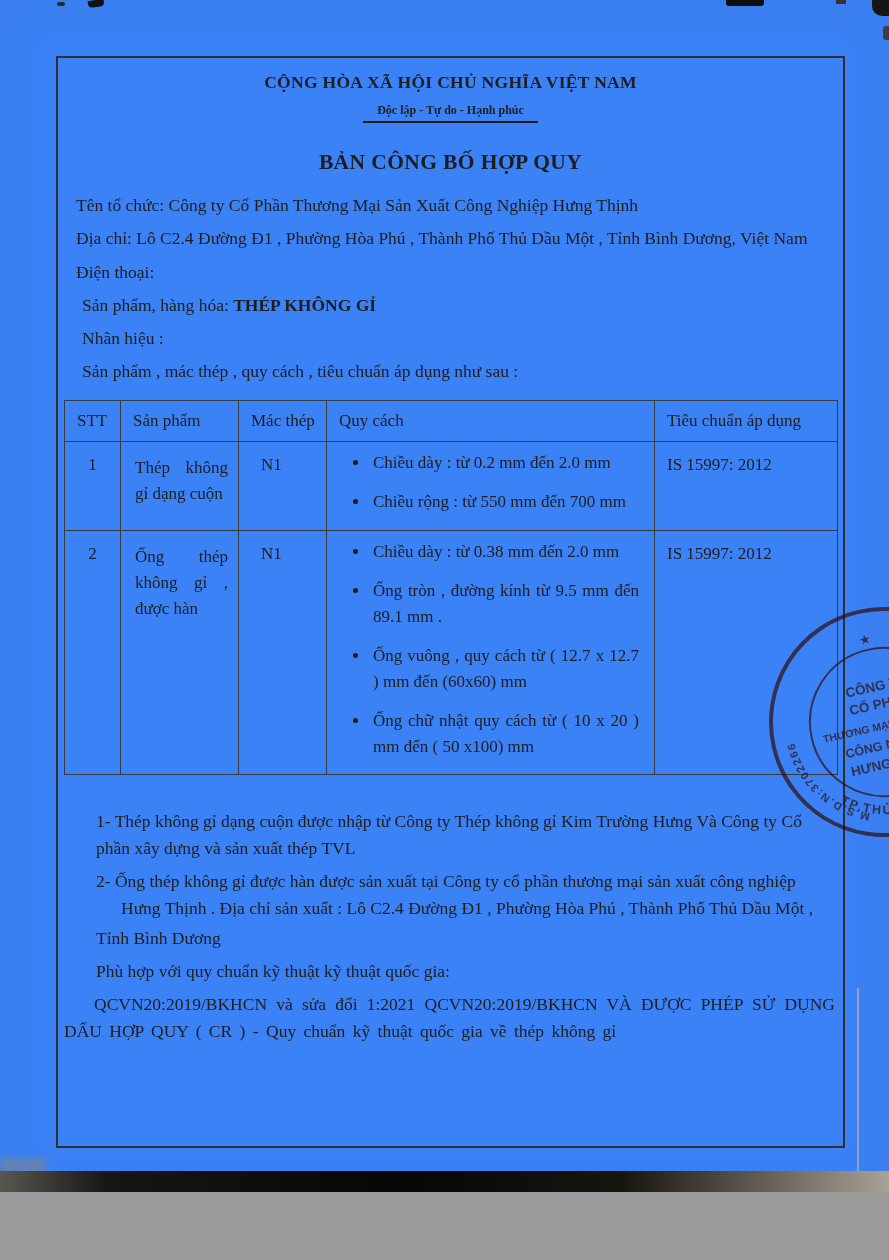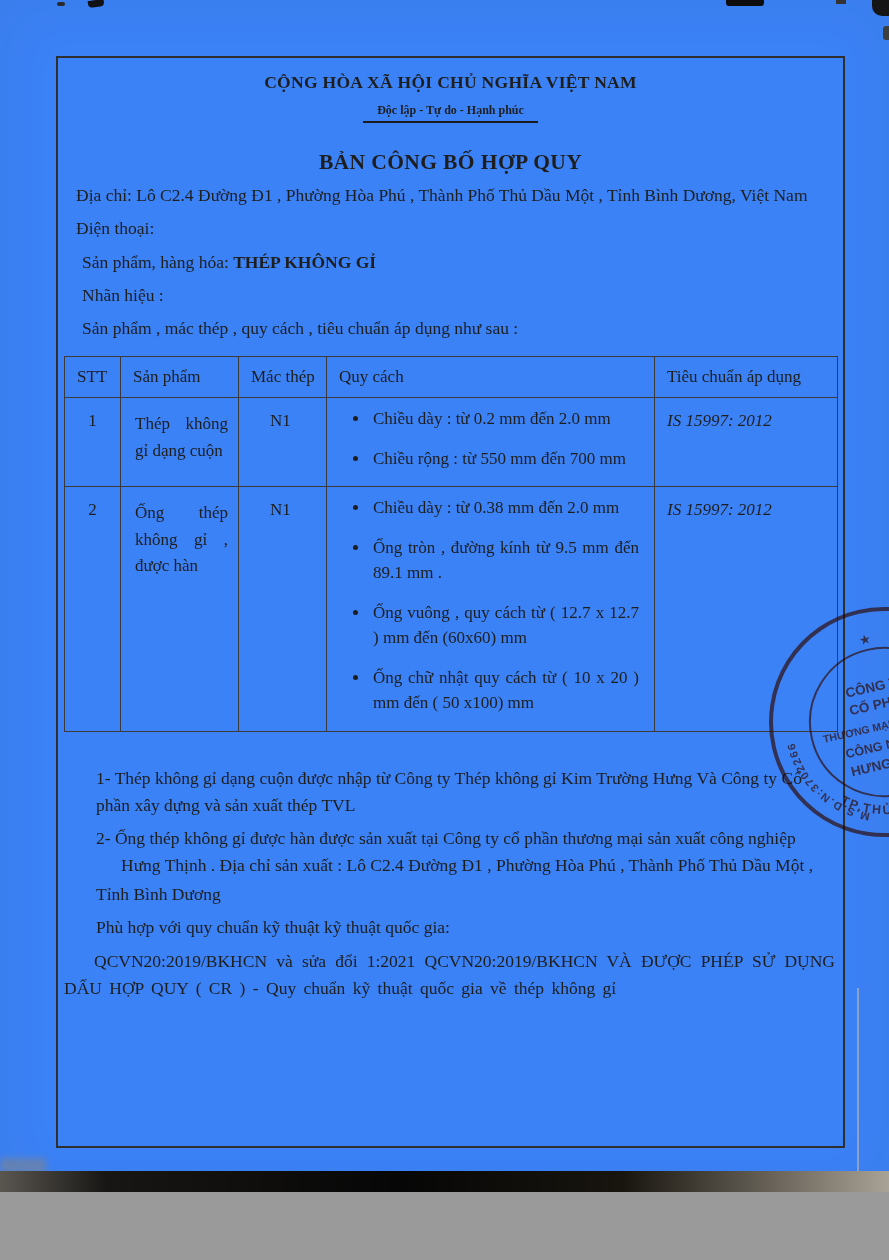--- a/index.html
+++ b/index.html
@@ -27,24 +27,24 @@
   .para b { font-weight:bold; }
 
   table.products { border-collapse:collapse; margin:15px 0 0 6px; width:773px;
                    font-size:17px; table-layout:fixed; }
   table.products th, table.products td { border:1.8px solid #3a3a3a; vertical-align:top; }
   table.products th { font-weight:normal; text-align:left; padding:10px 6px 10px 12px; }
   th.c-stt, td.c-stt { text-align:center;margin-top:40px; }
   th.c-stt { padding-left:0; }
   td.c-stt { padding-top:13px; }
   td.c-sp { padding:13px 10px 14px 14px; text-align:justify; line-height:1.55; }
-  td.c-mt { padding:13px 0 0 31px; }
+  td.c-mt { padding:13px 0 0 22px; }
   td.c-qc ul { margin:7px 0 8px 42px; padding:0; }
   td.c-qc li { margin:7px 0 14px; padding-left:3px; text-align:justify; line-height:1.5; padding-right:14px; }
-  td.c-tc { padding:13px 6px 0 12px;font-style:italic; }
+  td.c-tc { padding:13px 6px 0 12px; }
 
   .notes { margin-top:33px; font-size:17.5px; line-height:1.55; }
   .note-1 { margin:0 20px 0 38px; }
   .note-2 { margin:6px 20px 0 63px; text-indent:-25px; }
   .note-2b { margin:2px 18px 0 38px; }
   .note-phuhop { margin:6px 18px 0 38px; }
   .note-qcvn { margin:6px 8px 0 6px; text-indent:30px; text-align:justify; word-spacing:3px; }
 
   
   .stamp { position:absolute; left:758px; top:596px; width:252px; height:252px;
@@ -80,20 +80,21 @@
 
   <div class="frame">
 
     <div class="h-national">CỘNG HÒA XÃ HỘI CHỦ NGHĨA VIỆT NAM</div>
     <div class="motto-wrap">
       <span class="motto">Độc lập - Tự do - Hạnh phúc</span>
     </div>
 
     <div class="title">BẢN CÔNG BỐ HỢP QUY</div>
 
+    <p class="para first">Tên tổ chức: Công ty Cổ Phần Thương Mại Sản Xuất Công Nghiệp Hưng Thịnh</p>
     <p class="para">Địa chỉ: Lô C2.4 Đường Đ1 , Phường Hòa Phú , Thành Phố Thủ Dầu Một , Tỉnh Bình Dương, Việt Nam</p>
     <p class="para">Điện thoại:</p>
     <p class="para small-indent"><span>Sản phẩm, hàng hóa: </span><b>THÉP KHÔNG GỈ</b></p>
     <p class="para small-indent">Nhãn hiệu :</p>
     <p class="para small-indent">Sản phẩm , mác thép , quy cách , tiêu chuẩn áp dụng như sau :</p>
 
     <table class="products">
       <colgroup>
         <col style="width:56px">
           <col style="width:118px">

